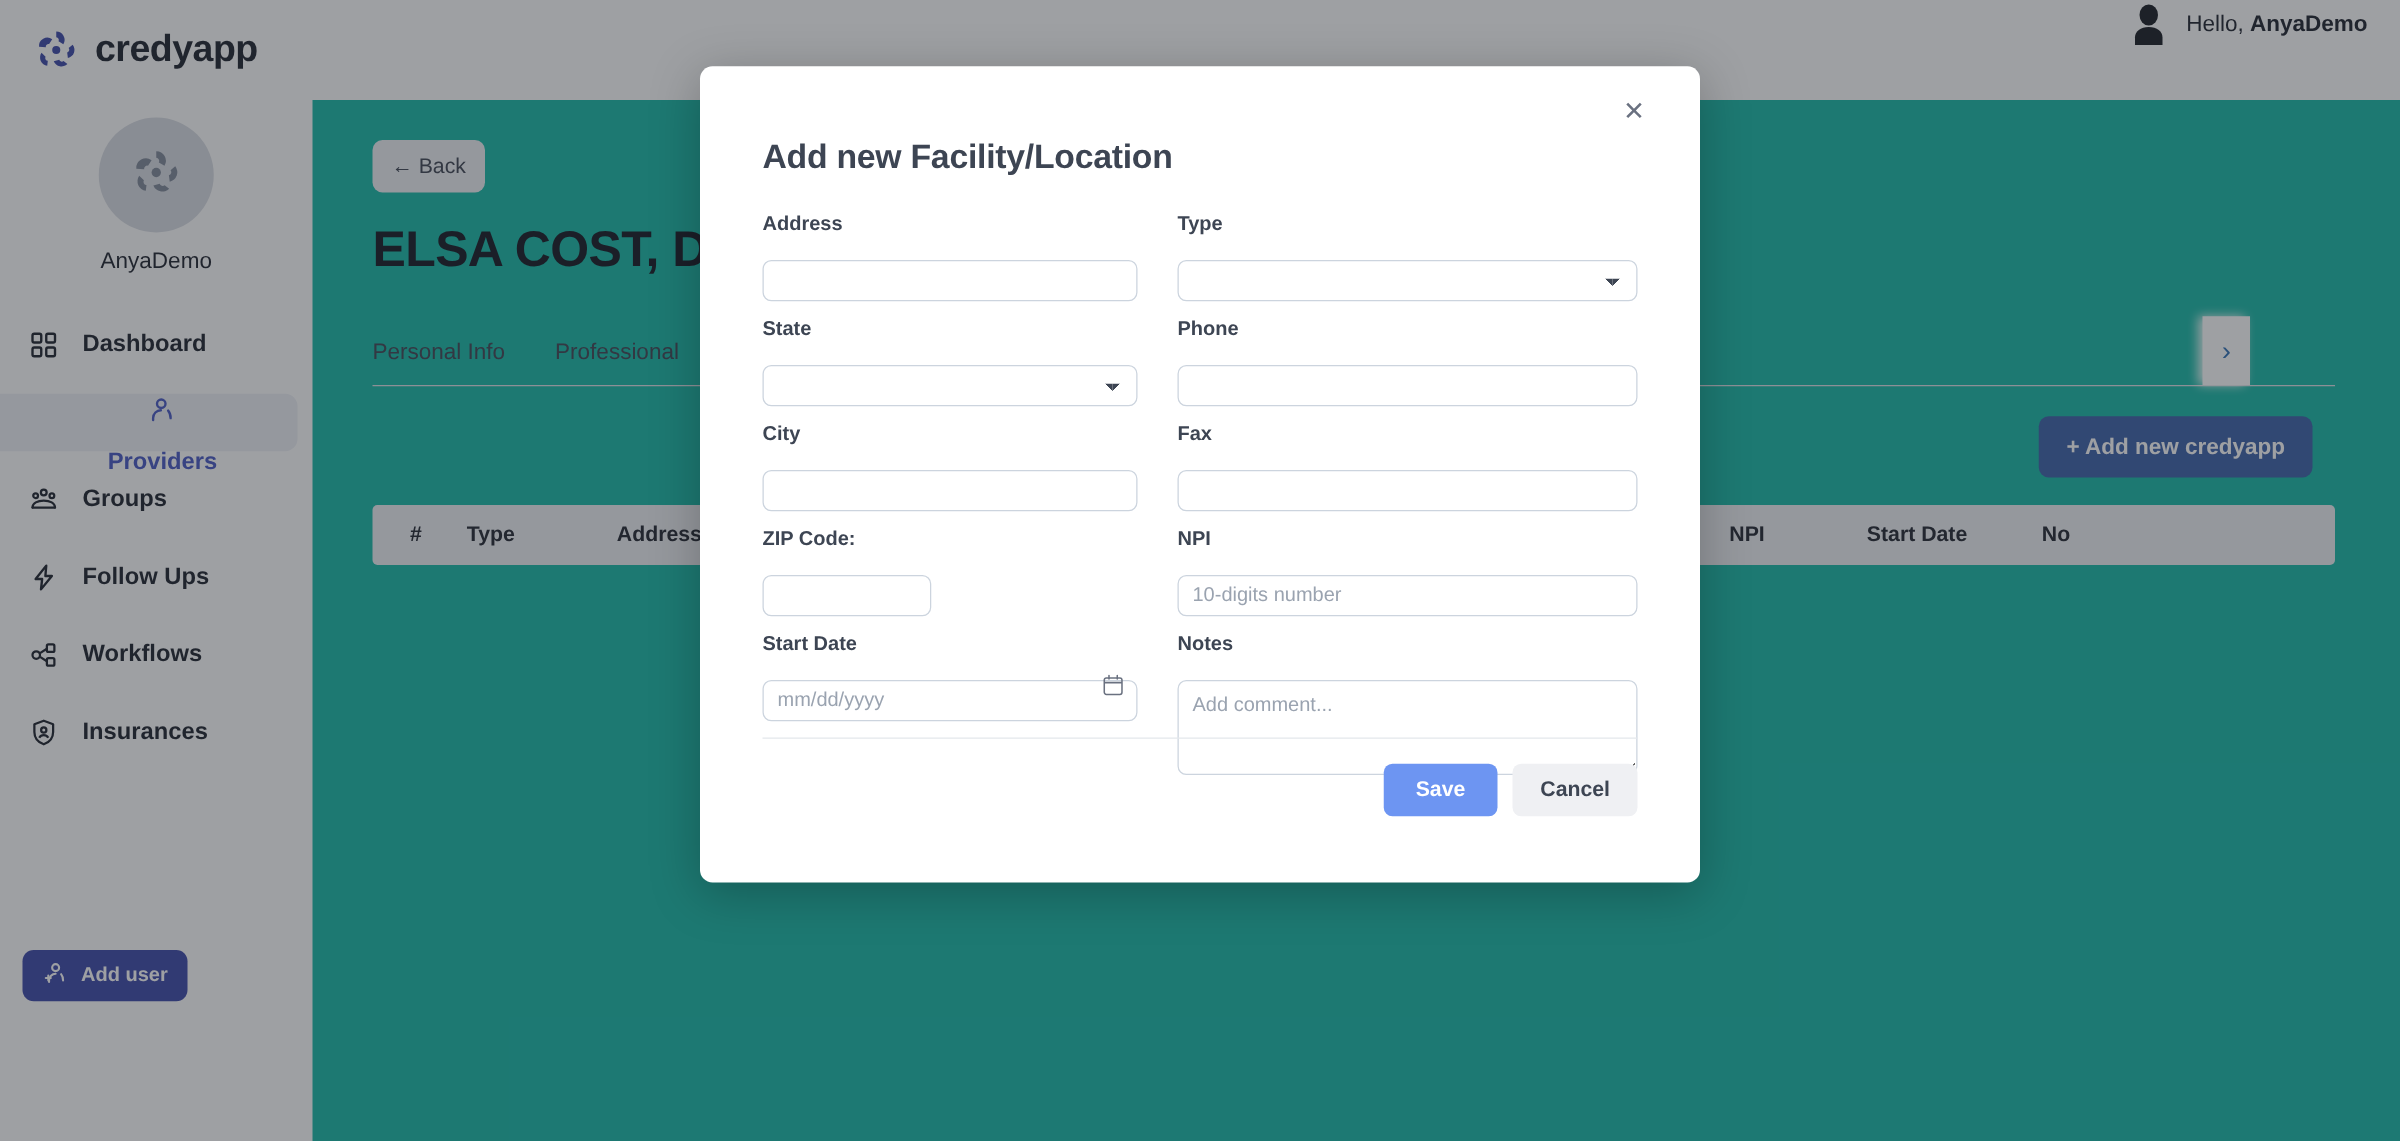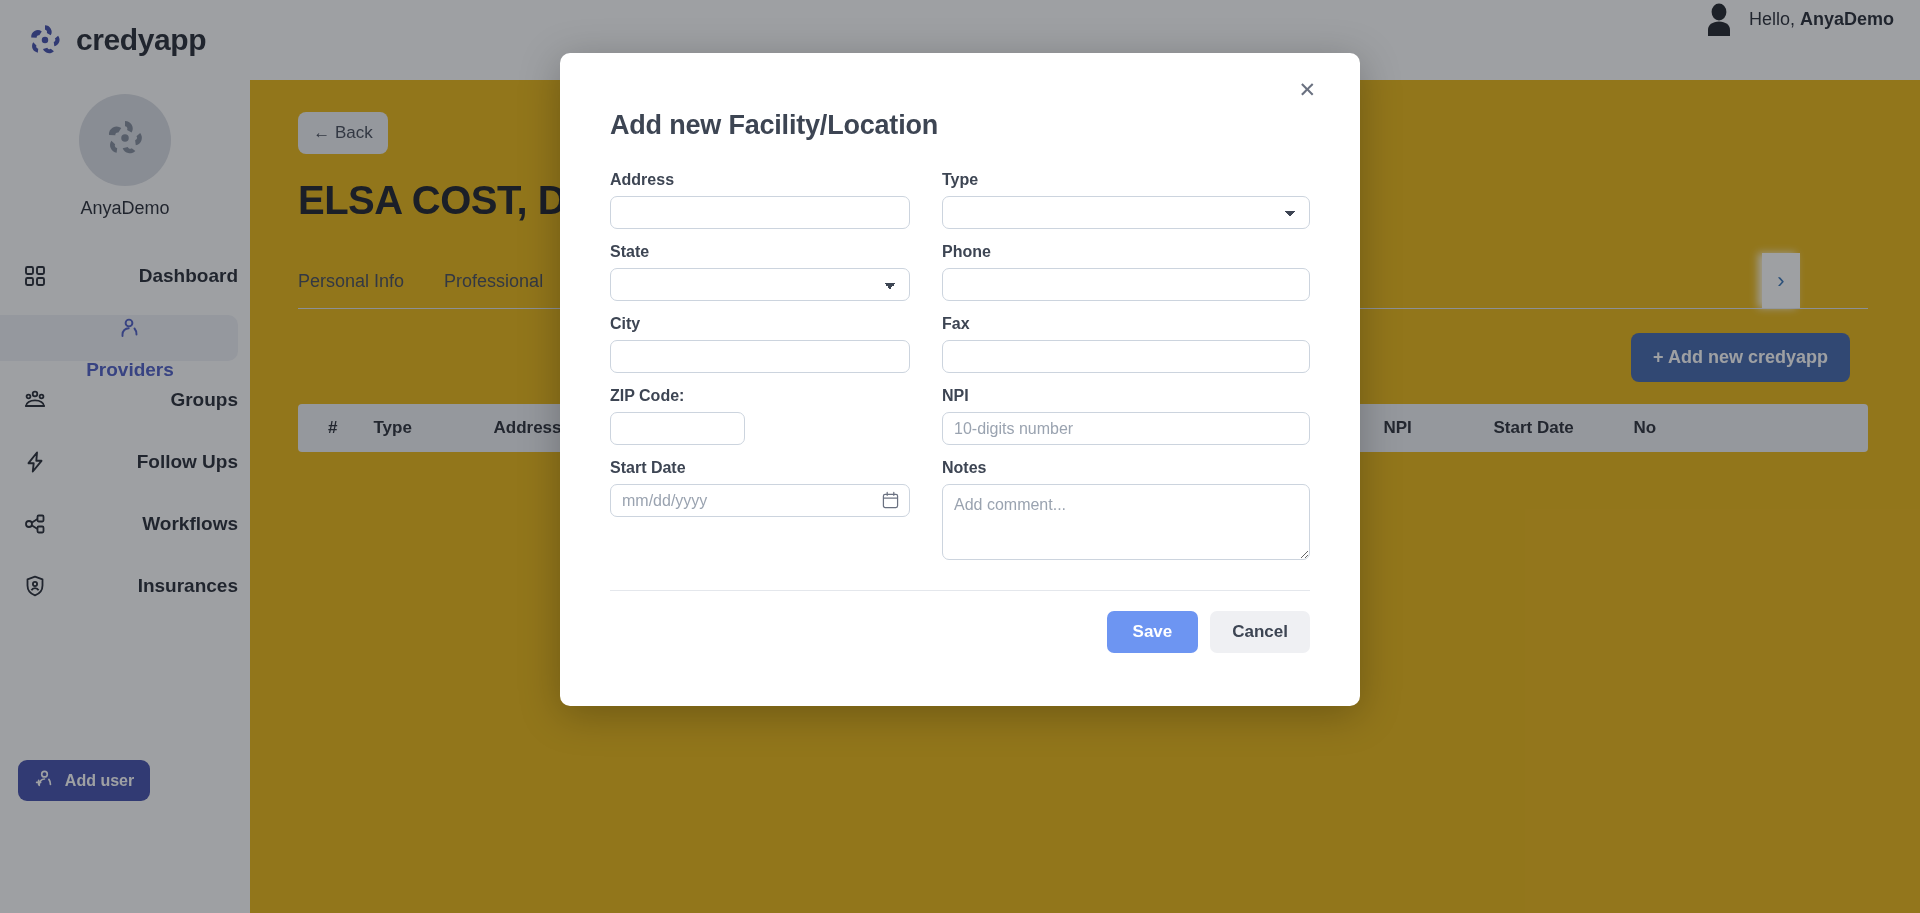--- a/index.html
+++ b/index.html
@@ -9,21 +9,21 @@
     height: 913px;
     overflow: hidden;
     font-family: "Liberation Sans", sans-serif;
     background: #ffffff;
   }
 
   
   #page {
     position: absolute;
     inset: 0;
-    background: #eab308;
+    background: #14b8a6;
   }
 
   
   .topbar {
     position: absolute;
     top: 0; left: 0; right: 0;
     height: 80px;
     background: #ffffff;
     display: flex;
     align-items: center;
@@ -89,21 +89,20 @@
     align-items: center;
     gap: 18px;
     height: 46px;
     padding-left: 22px;
     margin: 0 12px 16px 0;
     border-radius: 0 10px 10px 0;
     color: #1b1f2a;
     font-size: 19px;
     font-weight: 600;
     cursor: pointer;
-    justify-content: space-between;
   }
   .nav-item .nav-icon { width: 26px; height: 26px; flex: 0 0 26px; display:flex; align-items:center; justify-content:center; }
   .nav-item.active {
     background: #eef0f6;
     color: #4556c4;
     flex-direction: column;
   }
   .nav-item.active svg { stroke: #4556c4; }
 
   .add-user-btn {
@@ -268,20 +267,21 @@
     width: 100%;
     height: 33px;
     border: 1px solid #ccd4de;
     border-radius: 7px;
     background: #ffffff;
     font-family: "Liberation Sans", sans-serif;
     font-size: 16px;
     color: #3d4553;
     padding: 0 11px;
     outline: none;
+    margin-top: 12px;
   }
   .input::placeholder, .textarea::placeholder { color: #9aa3b0; }
   .input-short { width: 135px; }
   .select {
     appearance: none;
     -webkit-appearance: none;
     background-image:
       linear-gradient(45deg, transparent 50%, #3d4553 50%),
       linear-gradient(135deg, #3d4553 50%, transparent 50%);
     background-position:

